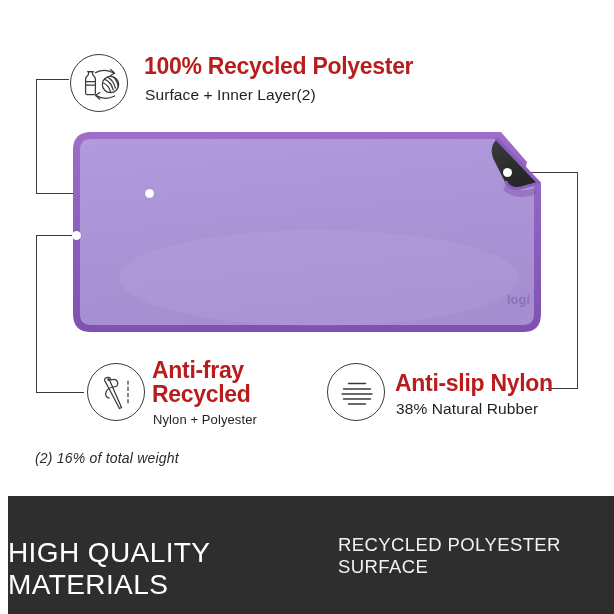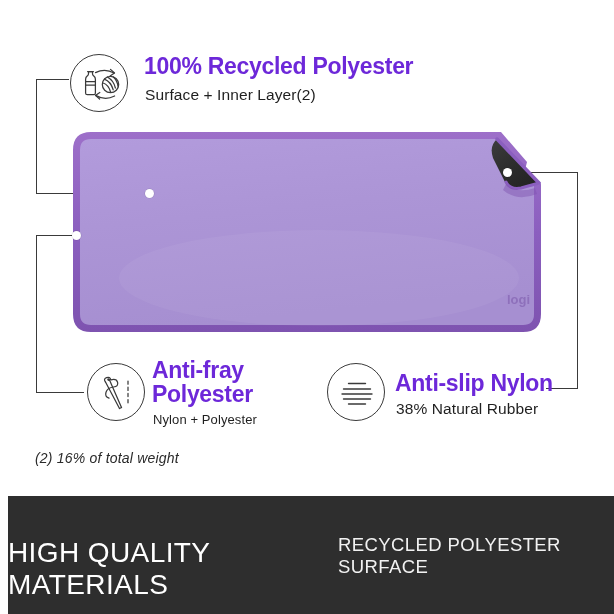--- a/index.html
+++ b/index.html
@@ -32,21 +32,21 @@
     border:1.4px solid #3a3a3a;
     box-sizing:border-box;
     background:#fff;
   }
   .icon-svg{position:absolute;left:0;top:0;}
 
   
   .callout-title{
     position:absolute;
     font-weight:bold;
-    color:#6d28d9;
+    color:#b91c1c;
     letter-spacing:-0.3px;
     line-height:1.06;
     white-space:pre-line;
   }
   .callout-sub{
     position:absolute;
     color:#1f1f1f;
     letter-spacing:0.1px;
   }
 
@@ -188,21 +188,21 @@
         <circle cx="20.6" cy="15.6" r="1.3" fill="#3a3a3a" stroke="none"></circle>
 
         <path d="M23.0,15.8 q5.6,-1.4 6.6,2.6 1.0,4.0 -4.0,4.6
                  -6.2,0.8 -7.6,5.2 -1.4,4.4 3.0,6.0"></path>
 
         <path d="M40.0,17.0 L40.0,41.5" stroke-dasharray="3.2 3.0"></path>
       </g>
     </svg>
   </div>
   <div class="callout-title" id="c2-title">Anti-fray
-Polyester</div>
+Recycled</div>
   <div class="callout-sub" id="c2-sub">Nylon + Polyester</div>
 
   <div class="icon-circle" style="left:327px;top:363px;width:58px;height:58px;">
     <svg width="58" height="58" viewBox="0 0 58 58" class="icon-svg">
       <g stroke="#3a3a3a" stroke-width="1.35" stroke-linecap="round">
         <path d="M20.5,19.5 H37.5"></path>
         <path d="M15.5,25.0 H42.5"></path>
         <path d="M14.0,30.0 H44.0"></path>
         <path d="M15.5,35.0 H42.5"></path>
         <path d="M20.5,40.0 H37.5"></path>

